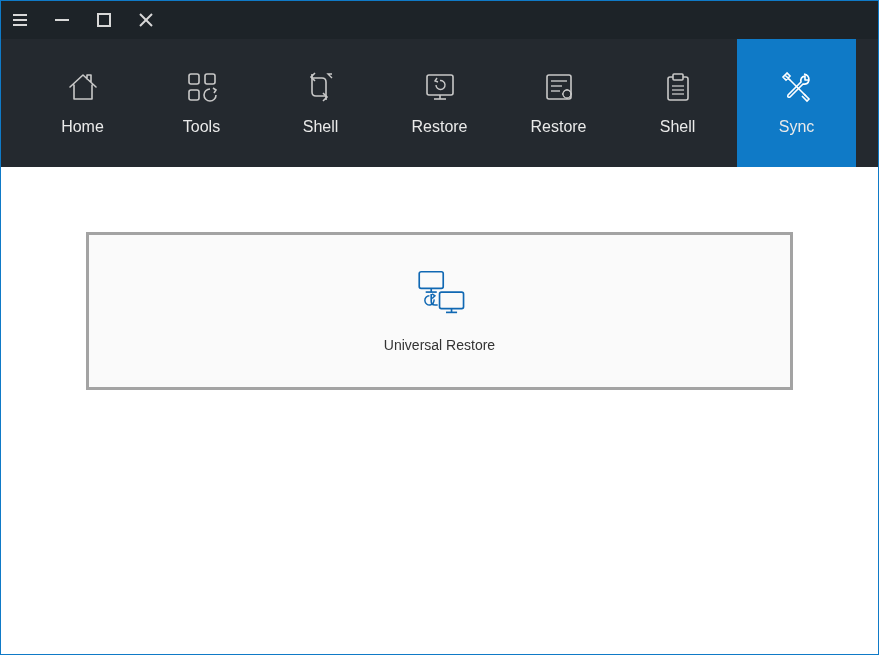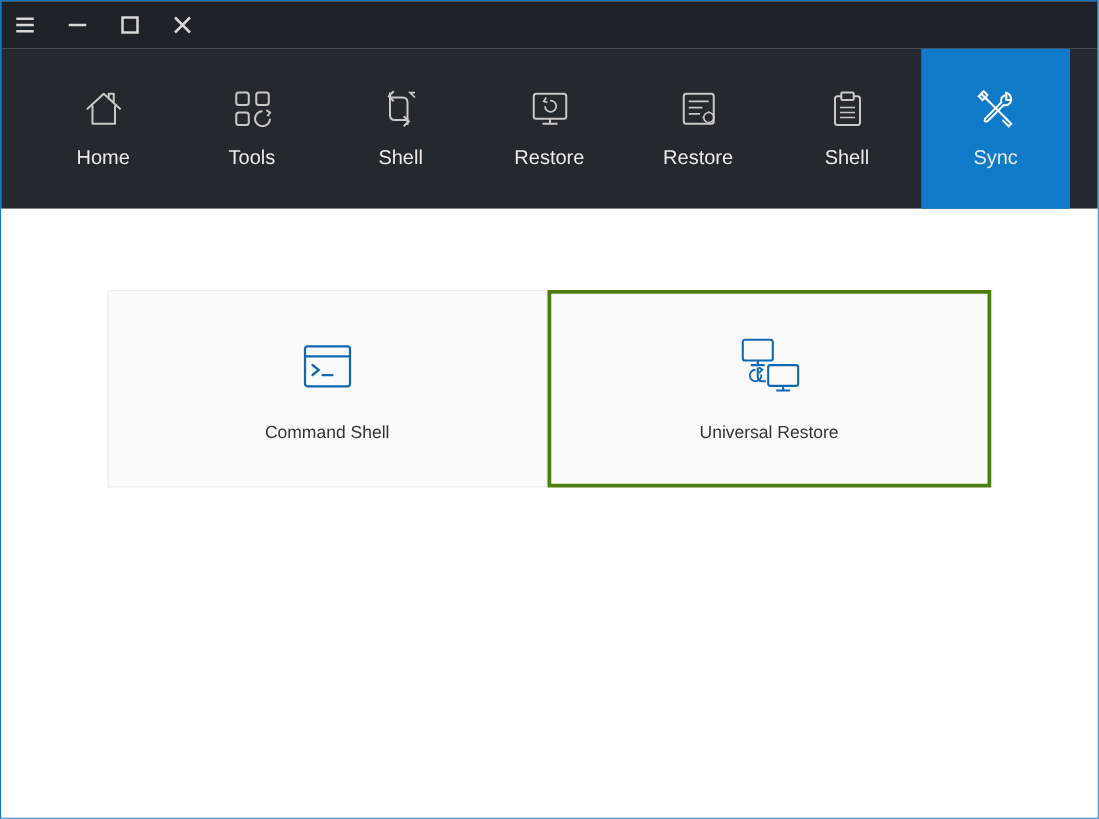--- a/index.html
+++ b/index.html
@@ -106,21 +106,21 @@
       background: #fafafa;
       border: 1px solid #eeeeee;
       display: flex;
       flex-direction: column;
       align-items: center;
       justify-content: center;
       gap: 20px;
       cursor: pointer;
     }
     .tool-card.highlighted {
-      border: 3px solid #4d7c0f;
+      border: 3px solid #a3a3a3;
     }
     .tool-icon {
       width: 60px;
       height: 48px;
       display: flex;
       align-items: center;
       justify-content: center;
     }
     .tool-label {
       font-size: 14px;
@@ -236,31 +236,20 @@
           <path d="M5 5 L10 10 M7 3 L3 7 L6 10 L10 6 Z" fill="none" stroke="#fff" stroke-width="1.6"></path>
           <path d="M24 24 L29 29 L27 31 L22 26" fill="none" stroke="#fff" stroke-width="1.6"></path>
         </svg>
       </span>
       <span class="nav-label">Sync</span>
     </div>
   </div>
 
   <div class="content">
     <div class="tool-row">
-      <div class="tool-card">
-        <span class="tool-icon">
-          <svg width="46" height="46" viewBox="0 0 46 46">
-            <rect x="5" y="7" width="36" height="32" rx="2" fill="none" stroke="#1068b3" stroke-width="1.8"></rect>
-            <line x1="5" y1="15" x2="41" y2="15" stroke="#1068b3" stroke-width="1.8"></line>
-            <path d="M11 22 L16 26 L11 30" fill="none" stroke="#1068b3" stroke-width="1.8" stroke-linecap="round"></path>
-            <line x1="19" y1="30" x2="27" y2="30" stroke="#1068b3" stroke-width="1.8" stroke-linecap="round"></line>
-          </svg>
-        </span>
-        <span class="tool-label">Command Shell</span>
-      </div>
       <div class="tool-card highlighted">
         <span class="tool-icon">
           <svg width="65" height="54" viewBox="0 0 65 54">
             <rect x="10" y="4" width="26" height="18" rx="2" fill="none" stroke="#1068b3" stroke-width="1.8"></rect>
             <line x1="17" y1="26" x2="29" y2="26" stroke="#1068b3" stroke-width="1.8"></line>
             <line x1="23" y1="22" x2="23" y2="26" stroke="#1068b3" stroke-width="1.8"></line>
             <rect x="32" y="26" width="26" height="18" rx="2" fill="none" stroke="#1068b3" stroke-width="1.8"></rect>
             <line x1="39" y1="48" x2="51" y2="48" stroke="#1068b3" stroke-width="1.8"></line>
             <line x1="45" y1="44" x2="45" y2="48" stroke="#1068b3" stroke-width="1.8"></line>
             <path d="M23 28 L23 36 Q23 40 27 40 L30 40" fill="none" stroke="#1068b3" stroke-width="1.8"></path>

